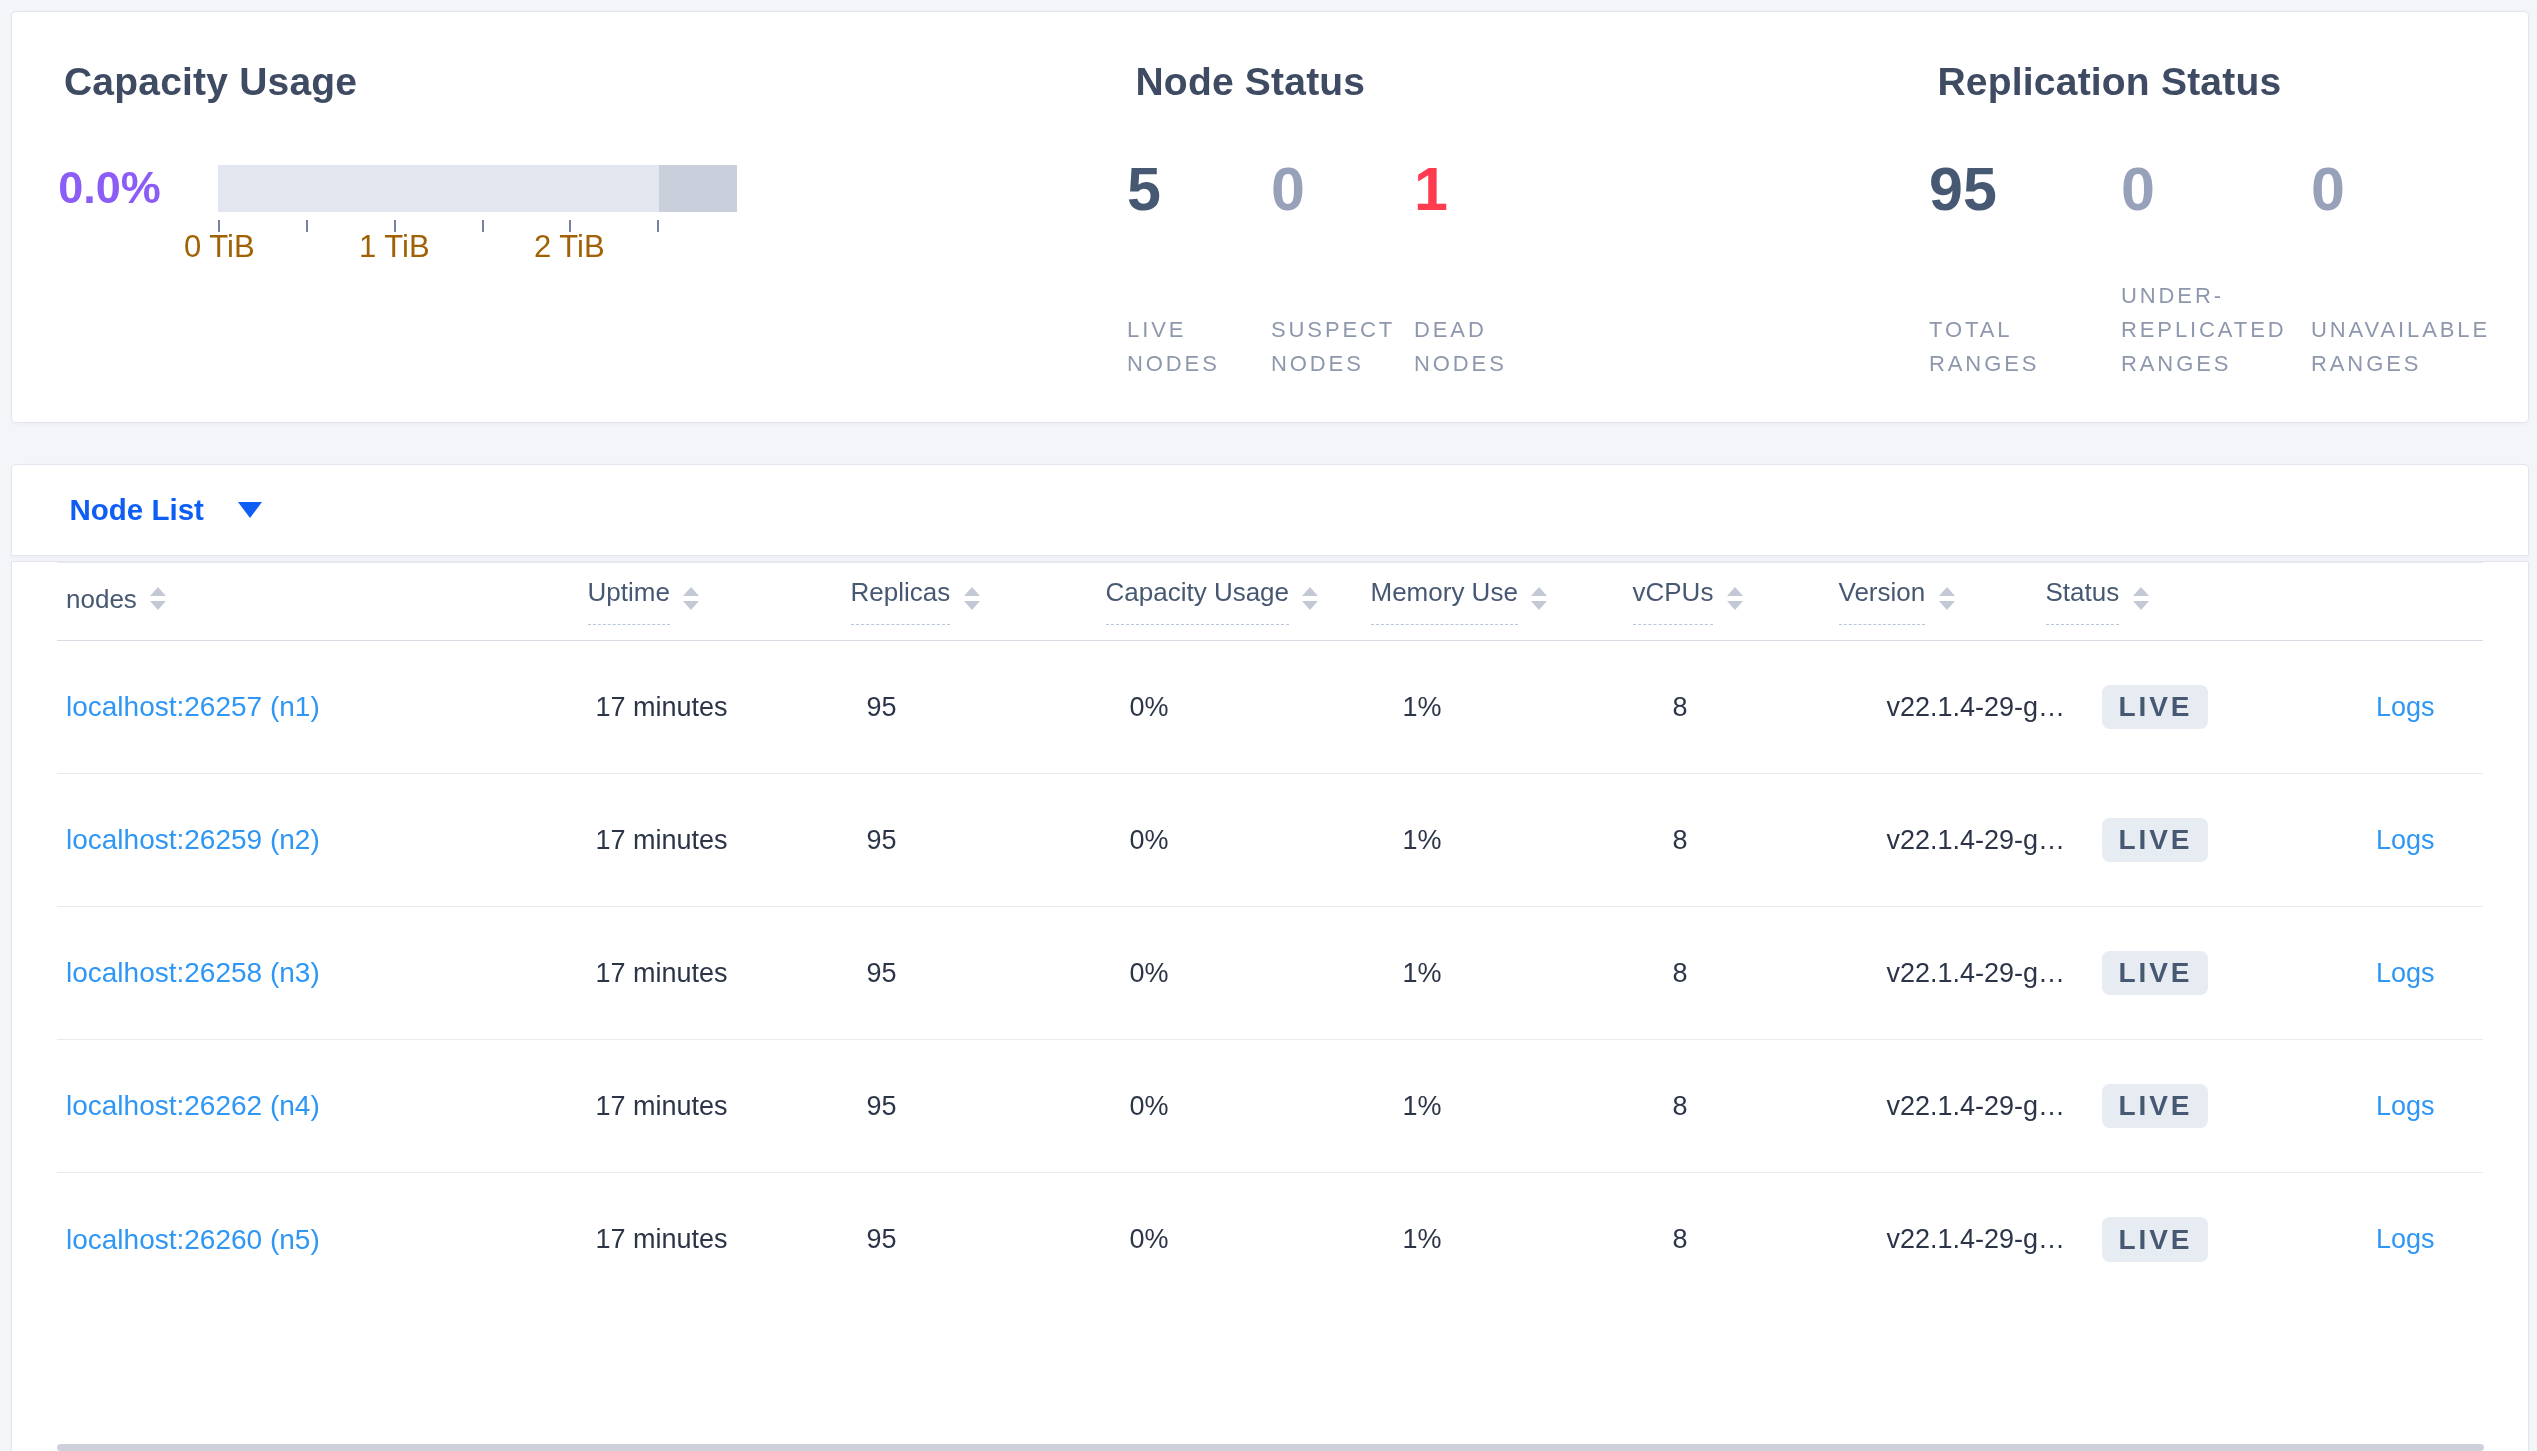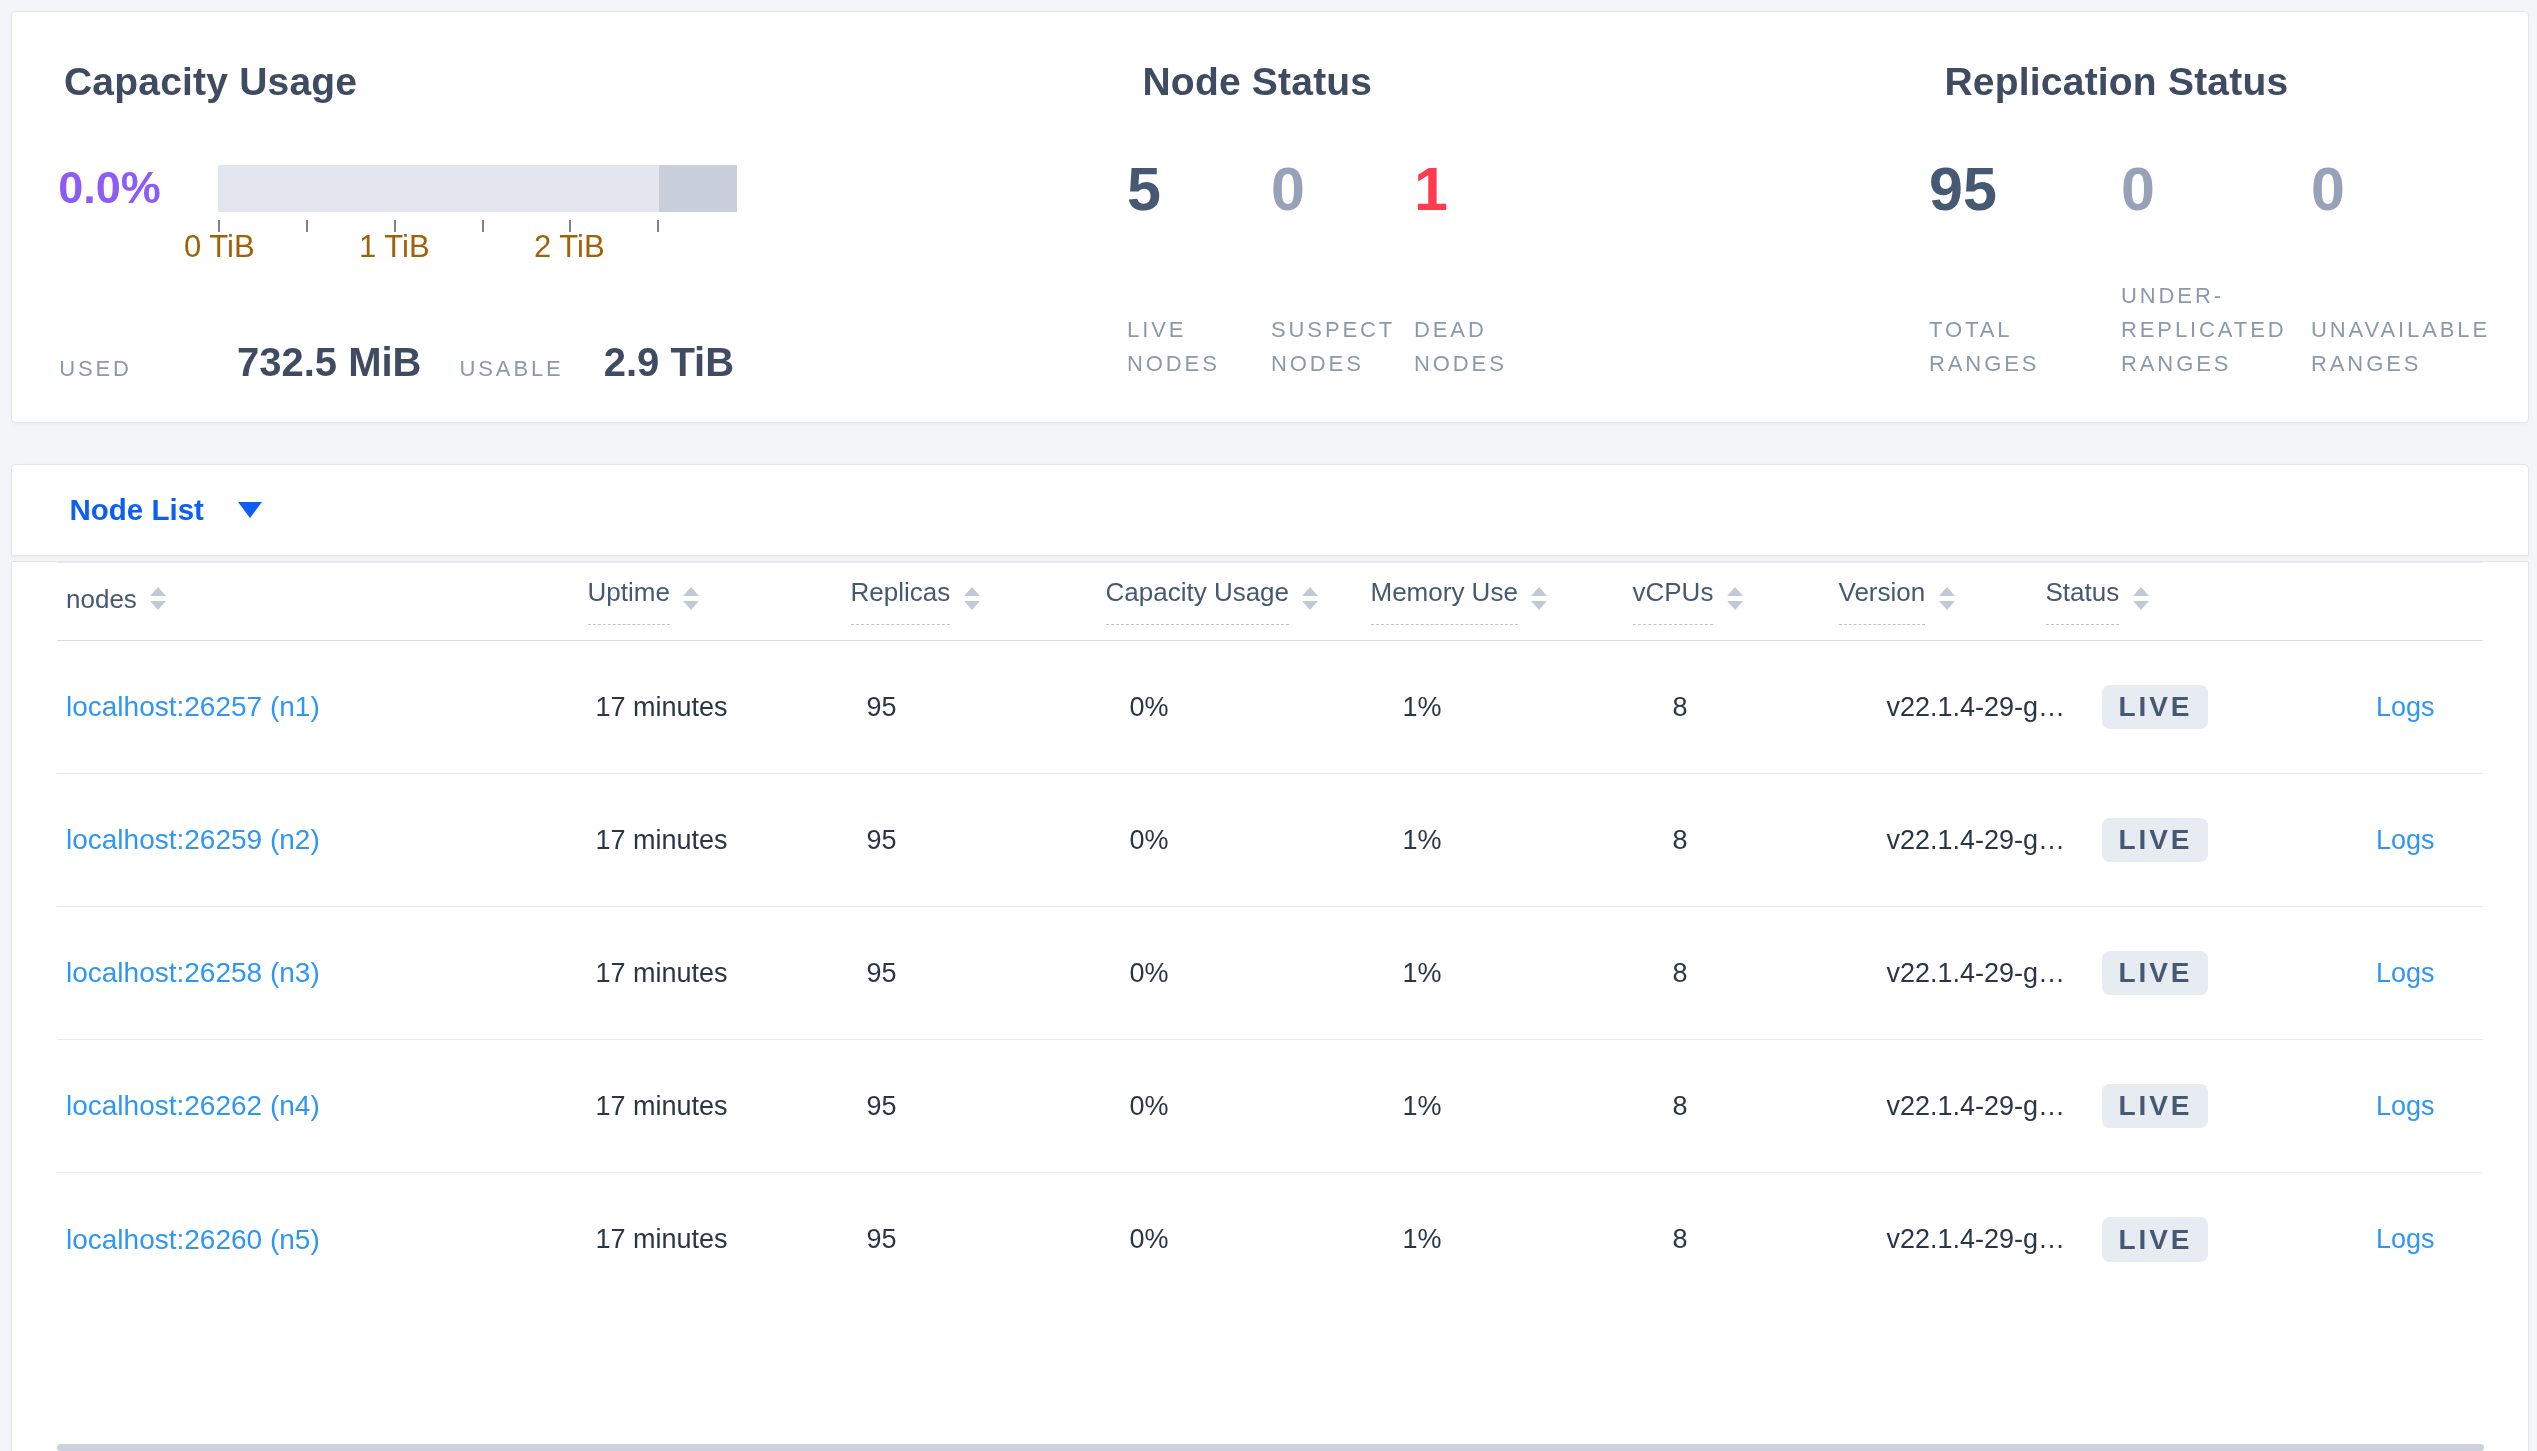--- a/index.html
+++ b/index.html
@@ -18,21 +18,21 @@
     border-radius:4.8px;
     box-shadow:0 1.9px 3.8px rgba(60,70,90,0.04);
   }
   
   #summary-card { left:10.5px; top:11.4px; width:2518px; height:412px; }
   .sec { position:absolute; top:47px; }
   .sec h2 { font-size:39px; font-weight:600; color:#3e4b63; line-height:46px; letter-spacing:0.2px; }
   #sec-capacity { left:42px; width:762px; height:343px; }
   #sec-capacity h2 { margin-left:10.5px; }
   #sec-nodes { left:1105px; }
-  #sec-nodes h2, #sec-repl h2 { margin-left:26px; }
+  #sec-nodes h2, #sec-repl h2 { margin-left:19px; }
   #sec-repl { left:1907px; }
 
   .cap-gauge { position:absolute; left:4.8px; top:95px; display:flex; align-items:flex-start; }
   .cap-pct { font-size:45px; font-weight:700; color:#8b5cf6; line-height:67px; width:160px; }
   .bar-wrap { position:relative; width:519px; margin-top:10.5px; }
   .bar { position:relative; width:519px; height:47px; background:#e4e6ef; overflow:hidden; }
   .bar-reserved { position:absolute; right:0; top:0; width:78px; height:47px; background:#cacfdc; }
   .tick { position:absolute; top:55px; width:1.9px; height:12.4px; background:#76839d; }
   .tick-label { position:absolute; top:64px; transform:translateX(-50%); font-size:31px; color:#a16207; white-space:nowrap; }
   .cap-stats { position:absolute; left:5.7px; top:281px; display:flex; align-items:baseline; white-space:nowrap; }
@@ -109,26 +109,20 @@
         <div class="tick" style="left:88px"></div>
         <div class="tick" style="left:176px"></div>
         <div class="tick" style="left:264px"></div>
         <div class="tick" style="left:351px"></div>
         <div class="tick" style="left:439px"></div>
         <div class="tick-label" style="left:1px">0 TiB</div>
         <div class="tick-label" style="left:176px">1 TiB</div>
         <div class="tick-label" style="left:351px">2 TiB</div>
       </div>
     </div>
-    <div class="cap-stats">
-      <span class="kv-label">USED</span>
-      <span class="kv-value" style="margin-left:105px">732.5 MiB</span>
-      <span class="kv-label" style="margin-left:38px">USABLE</span>
-      <span class="kv-value" style="margin-left:40px">2.9 TiB</span>
-    </div>
   </div>
 
   <div class="sec" id="sec-nodes">
     <h2>Node Status</h2>
     <div class="stat-row">
       <div class="stat">
         <div class="stat-num tone-strong">5</div>
         <div class="stat-label">LIVE NODES</div>
       </div>
       <div class="stat">

